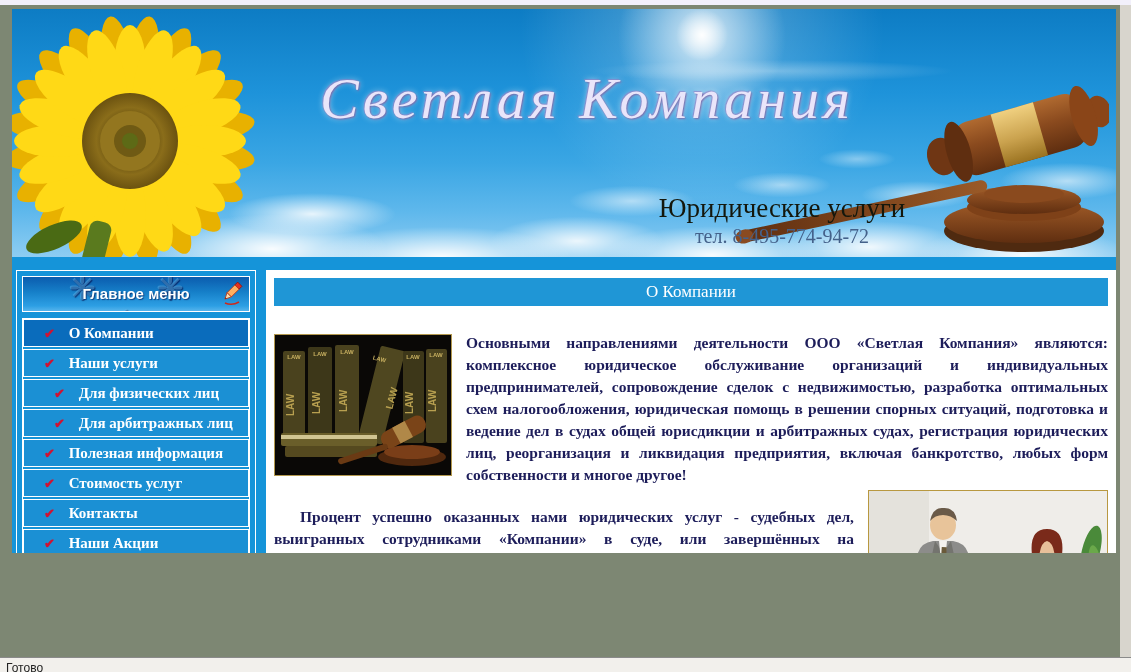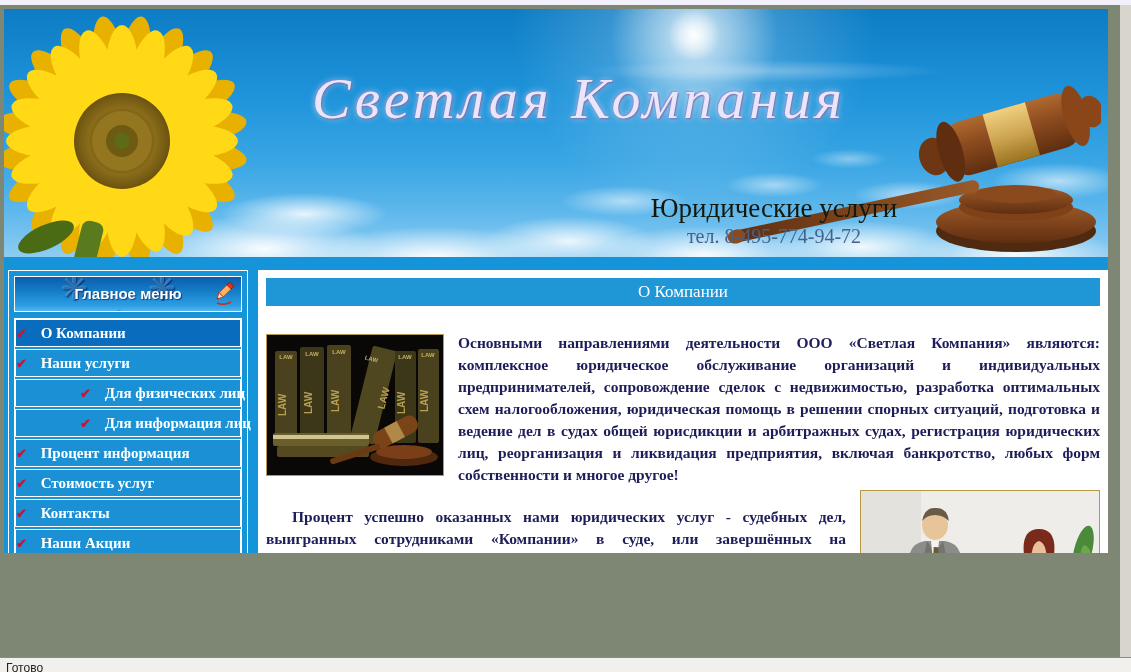--- a/index.html
+++ b/index.html
@@ -10,21 +10,21 @@
   
   #top-strip{position:absolute;left:0;top:0;width:1131px;height:5px;background:#f2f0fb;}
   #frame{position:absolute;left:0;top:5px;width:1120px;height:667px;background:#7d8773;}
   #right-gutter{position:absolute;left:1120px;top:5px;width:11px;height:667px;background:#d8d5cd;}
   #statusbar{
     position:absolute;left:0;top:657px;width:1131px;height:20px;z-index:30;
     background:#f2f0ec;border-top:1px solid #8a8a8a;
     font-size:12px;color:#222;padding:3px 0 0 6px;box-sizing:border-box;
   }
   
-  #page{position:absolute;left:4px;top:9px;width:1104px;height:544px;background:#1594d9;overflow:hidden;}
+  #page{position:absolute;left:12px;top:9px;width:1104px;height:544px;background:#1594d9;overflow:hidden;}
   
   #header{
     position:absolute;left:0;top:0;width:1104px;height:248px;overflow:hidden;
     background:
       radial-gradient(circle 26px at 690px 26px, rgba(255,255,255,.98), rgba(255,255,255,0) 100%),
       radial-gradient(circle 120px at 690px 28px, rgba(255,255,255,.75), rgba(255,255,255,0) 70%),
       radial-gradient(circle 260px at 690px 20px, rgba(255,255,255,.30), rgba(255,255,255,0) 70%),
       radial-gradient(ellipse 260px 16px at 760px 62px, rgba(255,255,255,.30), rgba(255,255,255,0) 70%),
       radial-gradient(ellipse 120px 30px at 300px 205px, rgba(255,255,255,.85), rgba(255,255,255,0) 70%),
       radial-gradient(ellipse 160px 48px at 260px 240px, rgba(255,255,255,.95), rgba(255,255,255,0) 72%),
@@ -63,25 +63,25 @@
   .panel-header::before{
     content:"❈ ❈ ❈";position:absolute;left:6px;top:-6px;font-size:32px;letter-spacing:26px;
     color:rgba(100,185,238,.45);pointer-events:none;
   }
   .ph-label{position:relative;z-index:2;}
   .pencil{position:absolute;right:5px;top:5px;z-index:3;cursor:pointer;}
   .menu-list{border:1px solid #ffffff;margin-top:6px;}
   .menu-item{
     height:26px;line-height:26px;border:1px solid #ffffff;margin-bottom:2px;
     background:#1b90d4;color:#ffffff;font-family:"Liberation Serif",serif;font-weight:bold;font-size:15px;
-    padding-left:0;white-space:nowrap;cursor:pointer;
+    padding-left:20px;white-space:nowrap;cursor:pointer;
   }
   .menu-item:last-child{margin-bottom:0;}
   .menu-item.active{background:#0a6cbc;}
-  .menu-item.indent{padding-left:64px;}
+  .menu-item.indent{padding-left:30px;}
   .check{color:#d01232;font-size:13px;margin-right:10px;}
   .reviews-body{display:flex;margin-top:6px;}
   #review-photo{border:1px solid #9aa0a6;cursor:pointer;flex:0 0 auto;}
   #review-snippet{color:#cc2030;font-size:15px;padding:24px 0 0 12px;cursor:pointer;}
   
   #content{
     position:absolute;left:254px;top:261px;width:850px;height:402px;
     background:#ffffff;padding:8px;box-sizing:border-box;overflow:hidden;
   }
   #content-title{
@@ -248,26 +248,26 @@
     <span class="mi-label">Наши услуги</span>
   </div>
 
   <div class="menu-item indent">
     <span class="check">✔</span>
     <span class="mi-label">Для физических лиц</span>
   </div>
 
   <div class="menu-item indent">
     <span class="check">✔</span>
-    <span class="mi-label">Для информация лиц</span>
+    <span class="mi-label">Для арбитражных лиц</span>
   </div>
 
   <div class="menu-item">
     <span class="check">✔</span>
-    <span class="mi-label">Процент информация</span>
+    <span class="mi-label">Полезная информация</span>
   </div>
 
   <div class="menu-item">
     <span class="check">✔</span>
     <span class="mi-label">Стоимость услуг</span>
   </div>
 
   <div class="menu-item">
     <span class="check">✔</span>
     <span class="mi-label">Контакты</span>

